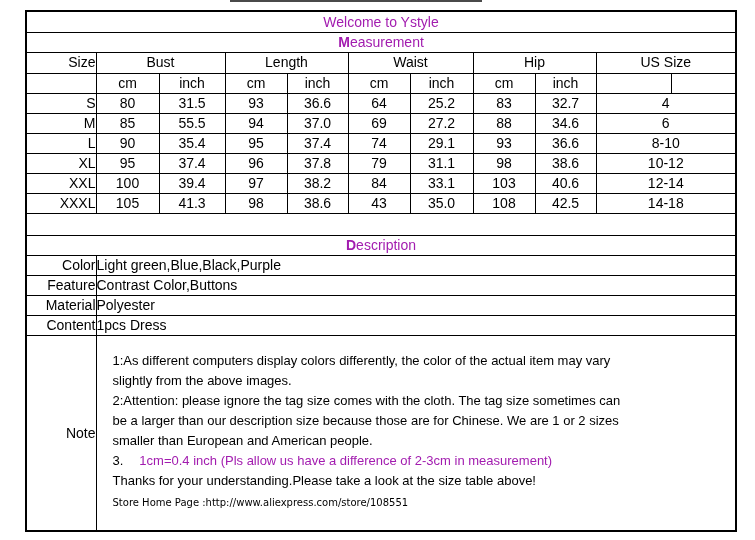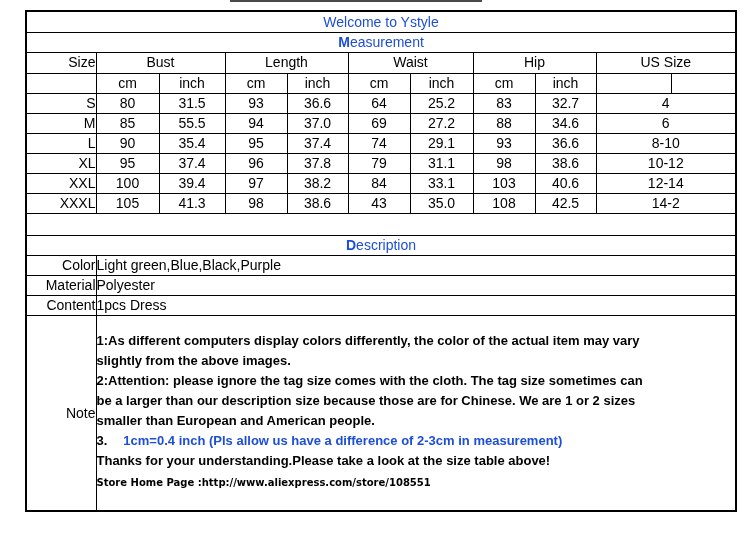--- a/index.html
+++ b/index.html
@@ -12,27 +12,27 @@
     position:absolute;left:25px;top:10px;width:710px;
     border-collapse:collapse;table-layout:fixed;border:2px solid #000;
   }
   table.grid td{
     border:1px solid #000;padding:0;font-size:14px;line-height:1.15;
     overflow:hidden;white-space:nowrap;vertical-align:middle;
   }
   td.c{text-align:center;}
   td.l{text-align:right;padding-left:4px;}
   td.v{text-align:left;padding-left:6px;}
-  .red{color:#1d4ed8;}
+  .red{color:#a21caf;}
   .bi{font-weight:bold;}
   tr.h21{height:21px;} tr.h20{height:20px;} tr.h22{height:22px;} tr.note-row{height:196px;}
   td.heading{font-size:15px;}
   td.note-label{vertical-align:middle;}
   td.note-cell{vertical-align:middle;}
-  .note-body{padding-left:0;font-weight:bold;}
+  .note-body{padding-left:16px;}
   .nl{font-size:13px;line-height:20px;white-space:nowrap;}
   .n3{display:inline-block;padding-right:16px;}
   .nl.store{font-family:"DejaVu Sans",sans-serif;font-size:10px;line-height:24px;}
 </style>
 </head>
 <body>
 
 <div class="sheet">
   <div class="artifact"></div>
 
@@ -151,34 +151,38 @@
     <tr class="h20">
       <td class="l">XXXL</td>
       <td class="c">105</td>
       <td class="c">41.3</td>
       <td class="c">98</td>
       <td class="c">38.6</td>
       <td class="c">43</td>
       <td class="c">35.0</td>
       <td class="c">108</td>
       <td class="c">42.5</td>
-      <td colspan="2" class="c">14-2</td>
+      <td colspan="2" class="c">14-18</td>
     </tr>
 
     <tr class="h22">
       <td colspan="11"></td>
     </tr>
 
     <tr class="h20">
       <td colspan="11" class="c red heading"><span class="bi">D</span><span>escription</span></td>
     </tr>
 
     <tr class="h20">
       <td class="l">Color</td>
       <td colspan="10" class="v">Light green,Blue,Black,Purple</td>
+    </tr>
+    <tr class="h20">
+      <td class="l">Feature</td>
+      <td colspan="10" class="v">Contrast Color,Buttons</td>
     </tr>
     <tr class="h20">
       <td class="l">Material</td>
       <td colspan="10" class="v">Polyester</td>
     </tr>
     <tr class="h20">
       <td class="l">Content</td>
       <td colspan="10" class="v">1pcs Dress</td>
     </tr>
 

